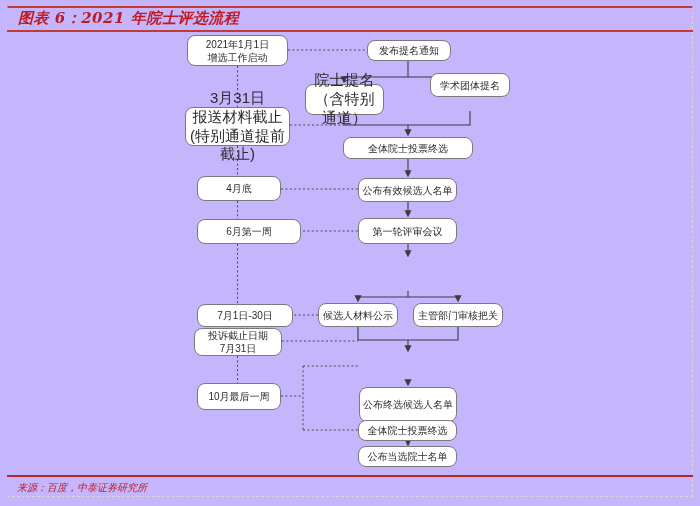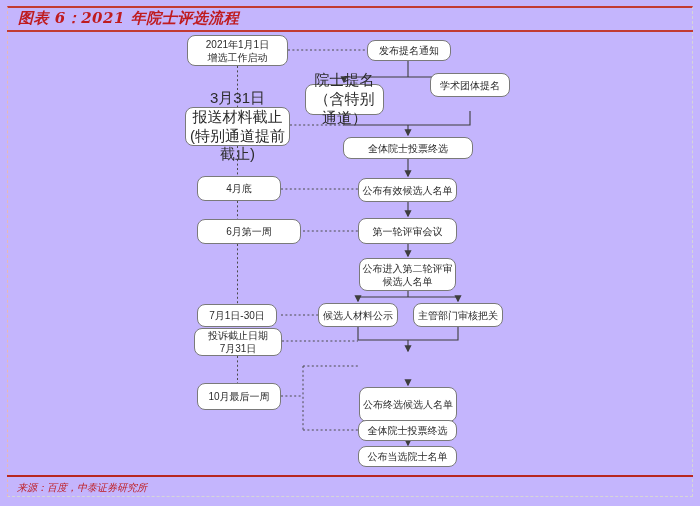--- a/index.html
+++ b/index.html
@@ -82,34 +82,32 @@
     </g>
   </svg>
 
   <div class="node" style="left:187px;top:35px;width:101px;height:31px">2021年1月1日
 增选工作启动</div>
   <div class="node small3" style="left:185px;top:107px;width:105px;height:39px">3月31日
 报送材料截止
 (特别通道提前截止)</div>
   <div class="node" style="left:197px;top:176px;width:84px;height:25px">4月底</div>
   <div class="node" style="left:197px;top:219px;width:104px;height:25px">6月第一周</div>
-  <div class="node" style="left:197px;top:304px;width:80px;height:23px">7月1日-30日</div>
+  <div class="node" style="left:197px;top:304px;width:96px;height:23px">7月1日-30日</div>
   <div class="node" style="left:194px;top:328px;width:88px;height:28px">投诉截止日期
 7月31日</div>
   <div class="node" style="left:197px;top:383px;width:84px;height:27px">10月最后一周</div>
 
   <div class="node" style="left:367px;top:40px;width:84px;height:21px">发布提名通知</div>
   <div class="node small3" style="left:305px;top:84px;width:79px;height:31px">院士提名
 （含特别通道）</div>
   <div class="node" style="left:430px;top:73px;width:80px;height:24px">学术团体提名</div>
   <div class="node" style="left:343px;top:137px;width:130px;height:22px">全体院士投票终选</div>
   <div class="node" style="left:358px;top:178px;width:99px;height:24px">公布有效候选人名单</div>
   <div class="node" style="left:358px;top:218px;width:99px;height:26px">第一轮评审会议</div>
-  <div class="node" style="left:359px;top:258px;width:97px;height:33px">公布进入第二轮评审
-候选人名单</div>
   <div class="node" style="left:318px;top:303px;width:80px;height:24px">候选人材料公示</div>
   <div class="node" style="left:413px;top:303px;width:90px;height:24px">主管部门审核把关</div>
   <div class="node" style="left:359px;top:387px;width:98px;height:35px">公布终选候选人名单</div>
   <div class="node" style="left:358px;top:420px;width:99px;height:21px">全体院士投票终选</div>
   <div class="node" style="left:358px;top:446px;width:99px;height:21px">公布当选院士名单</div>
 
   <div class="footer-rule"></div>
   <div class="source">来源：百度，中泰证券研究所</div>
 </div>
 

